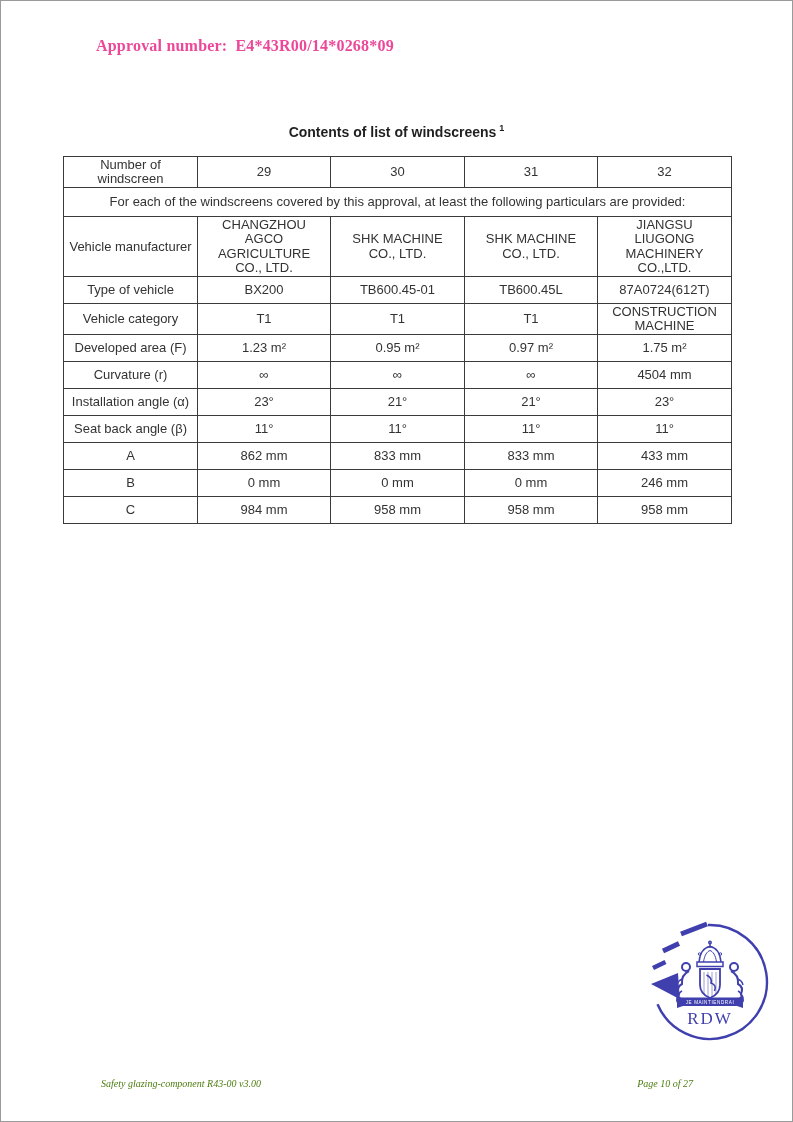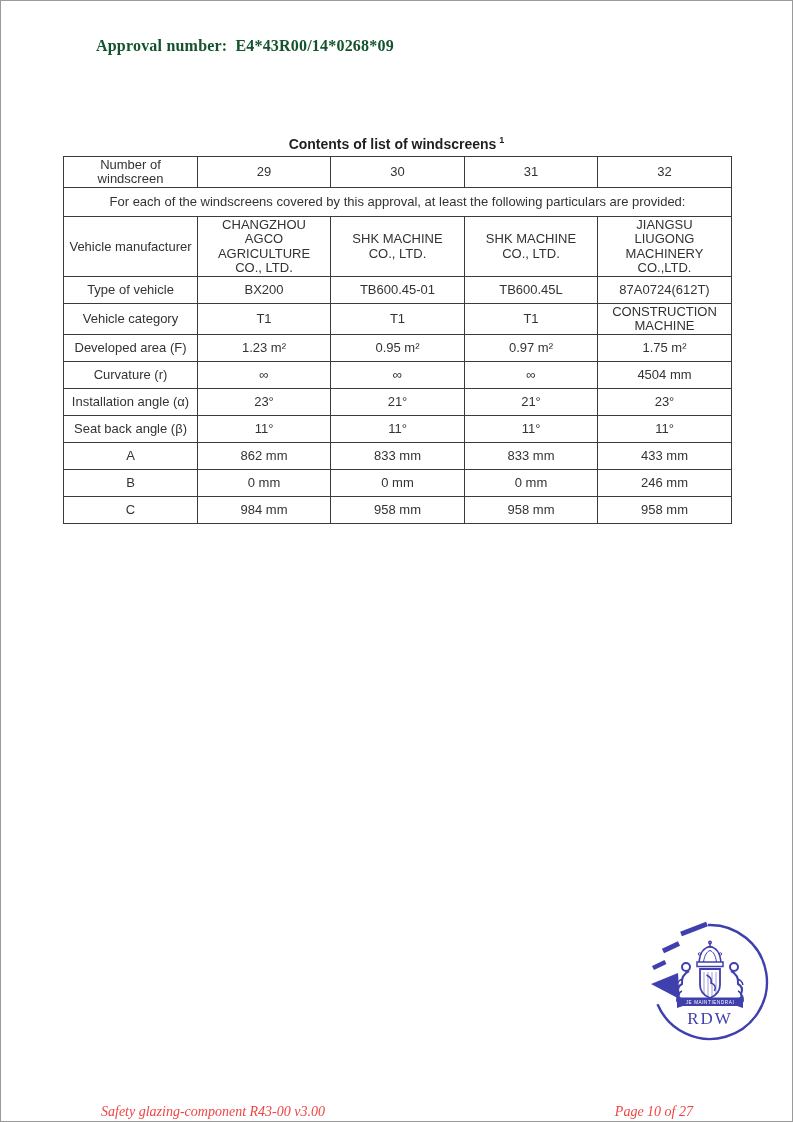--- a/index.html
+++ b/index.html
@@ -10,30 +10,30 @@
     background:#ffffff;
     border:1px solid #9a9a9a;
     box-sizing:border-box;
     font-family:"Liberation Sans", sans-serif;
     color:#2e2e2e;
     overflow:hidden;
   }
   .approval-line {
     position:absolute; left:95px; top:36px;
     font-family:"Liberation Serif", serif;
-    font-weight:bold; font-size:16px; color:#14532d;
+    font-weight:bold; font-size:16px; color:#ec4899;
     letter-spacing:0.2px; white-space:nowrap;text-align:right;
   }
   .approval-line .gap { display:inline-block; width:8px; }
   .doc-title {
     position:absolute; left:0; width:100%;
     text-align:center; font-weight:bold; font-size:14px; color:#1f1f1f;
   }
   .title-appendix { top:91px; }
-  .title-contents { top:122px;margin-top:12px; }
+  .title-contents { top:122px; }
   .title-contents sup { font-size:9px; margin-left:3px; }
 
   table.main {
     position:absolute; left:62px; top:155px;
     width:668px;
     border-collapse:collapse;
     table-layout:fixed;
     font-size:13px; color:#333333;
   }
   table.main td {
@@ -50,23 +50,23 @@
     padding:2px 6px;
   }
   tr.mfr-row td.value-cell { padding:1px 18px; }
   td.label-cell { padding:1px 8px;margin-left:14px; }
 
   .stamp {
     position:absolute; left:632px; top:916px;
     width:145px; height:132px;
   }
   .footer-left, .footer-right {
-    position:absolute; top:1103px;
+    position:absolute; top:1077px;
     font-family:"Liberation Serif", serif;
-    font-style:italic; font-size:14px; color:#ef4444;
+    font-style:italic; font-size:10px; color:#4d7c0f;
     white-space:nowrap;
   }
   .footer-left { left:100px; }
   .footer-right { right:99px; }
 </style>
 </head>
 <body>
 
 <div class="page">
 

